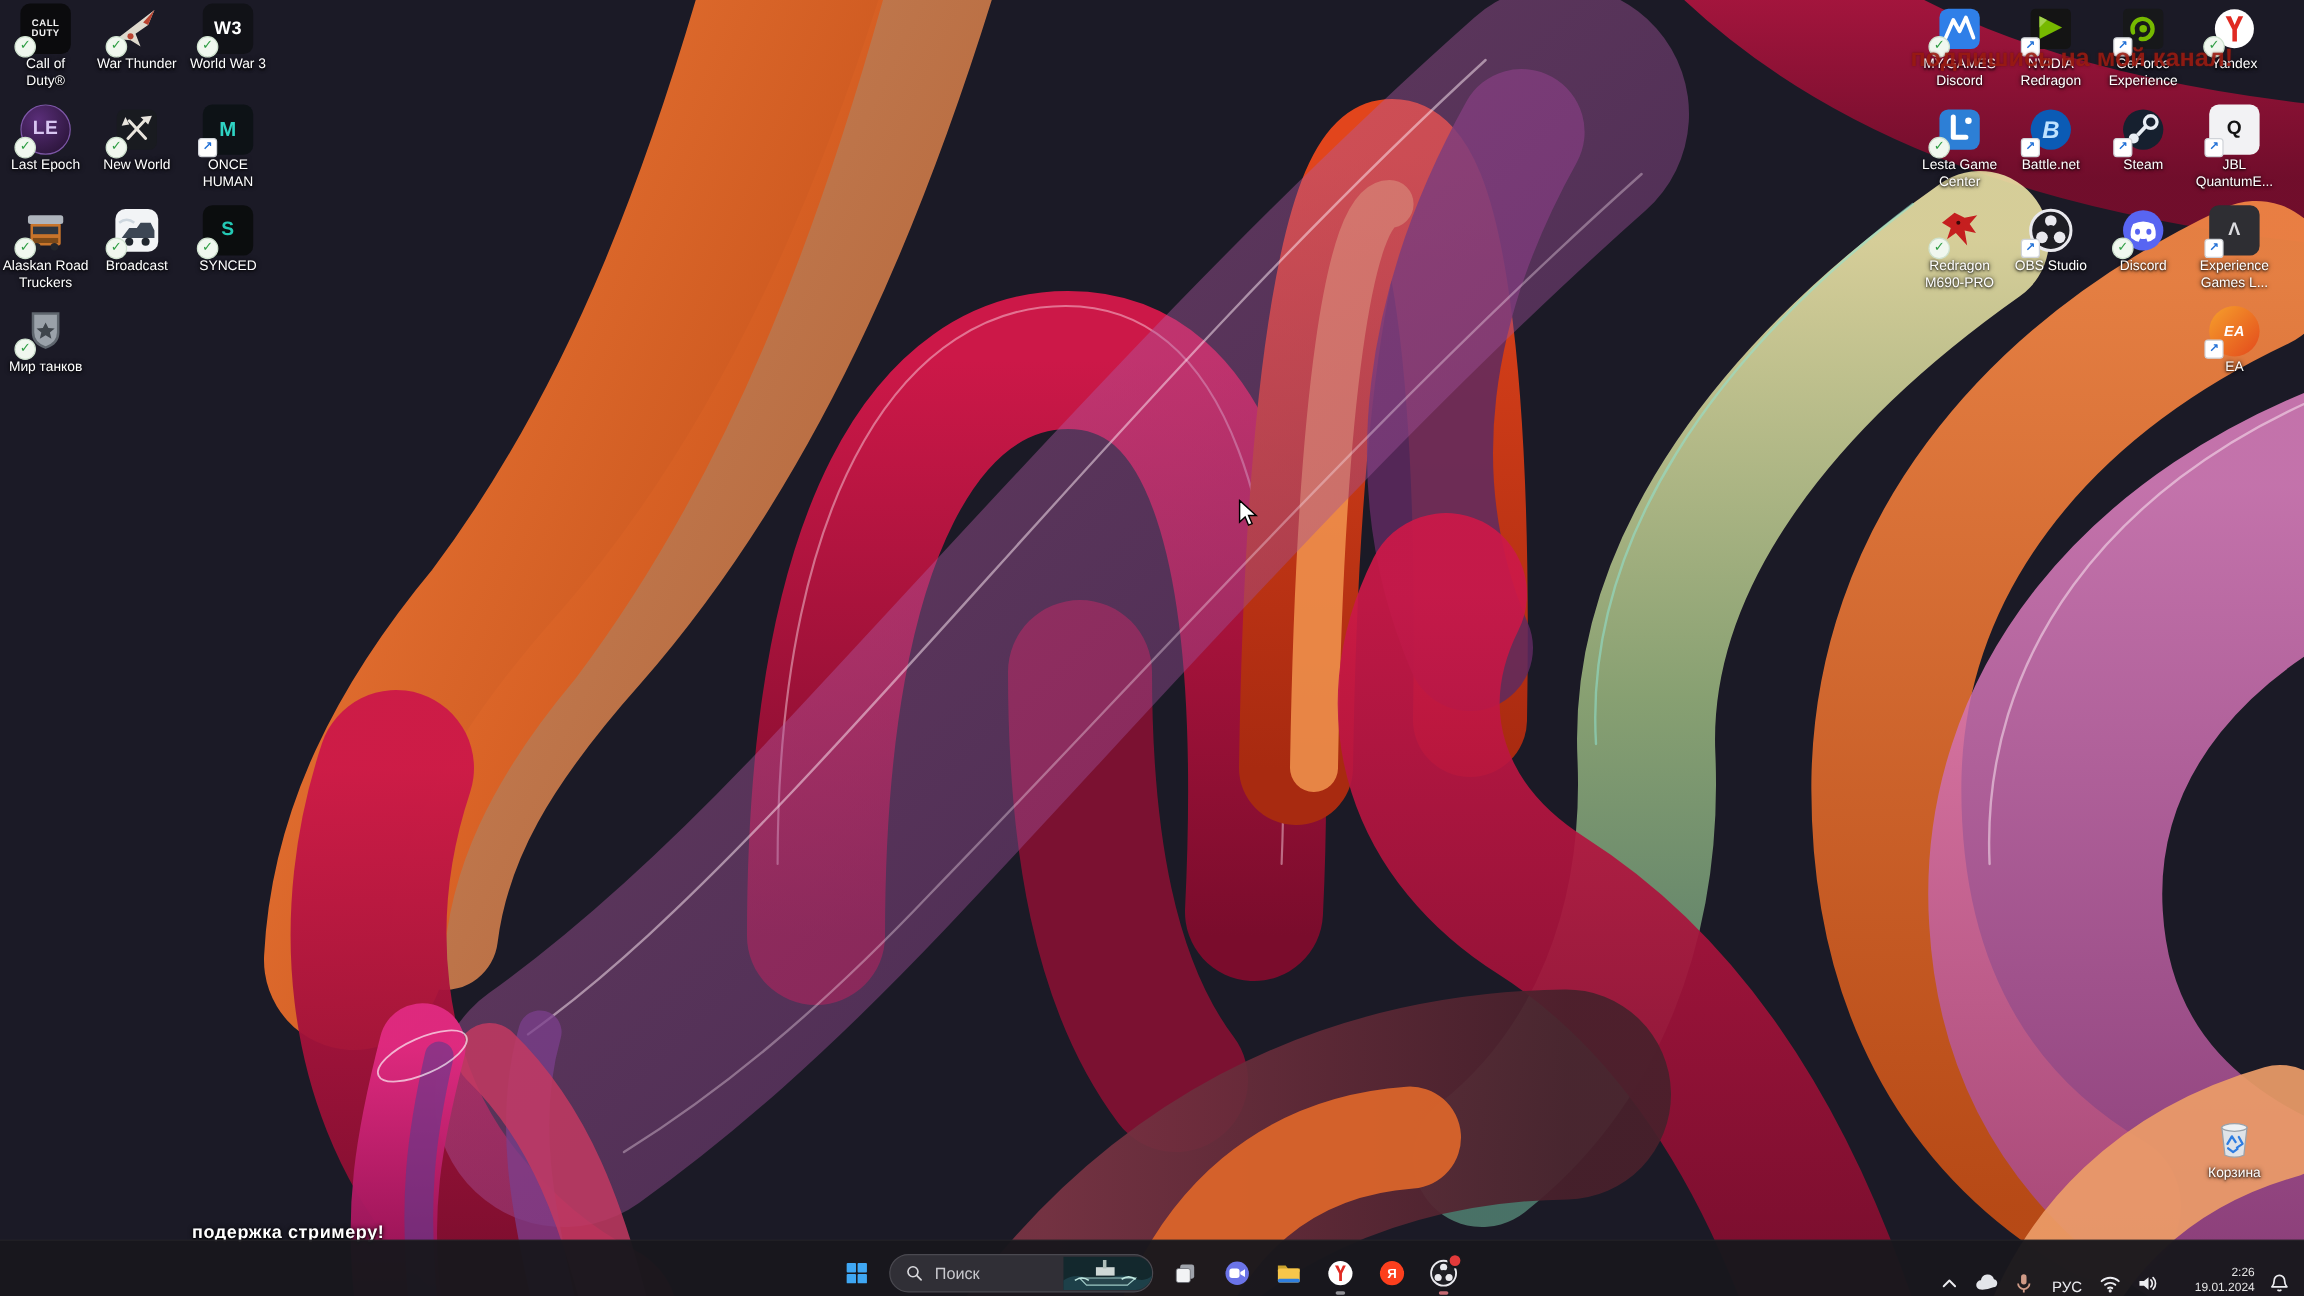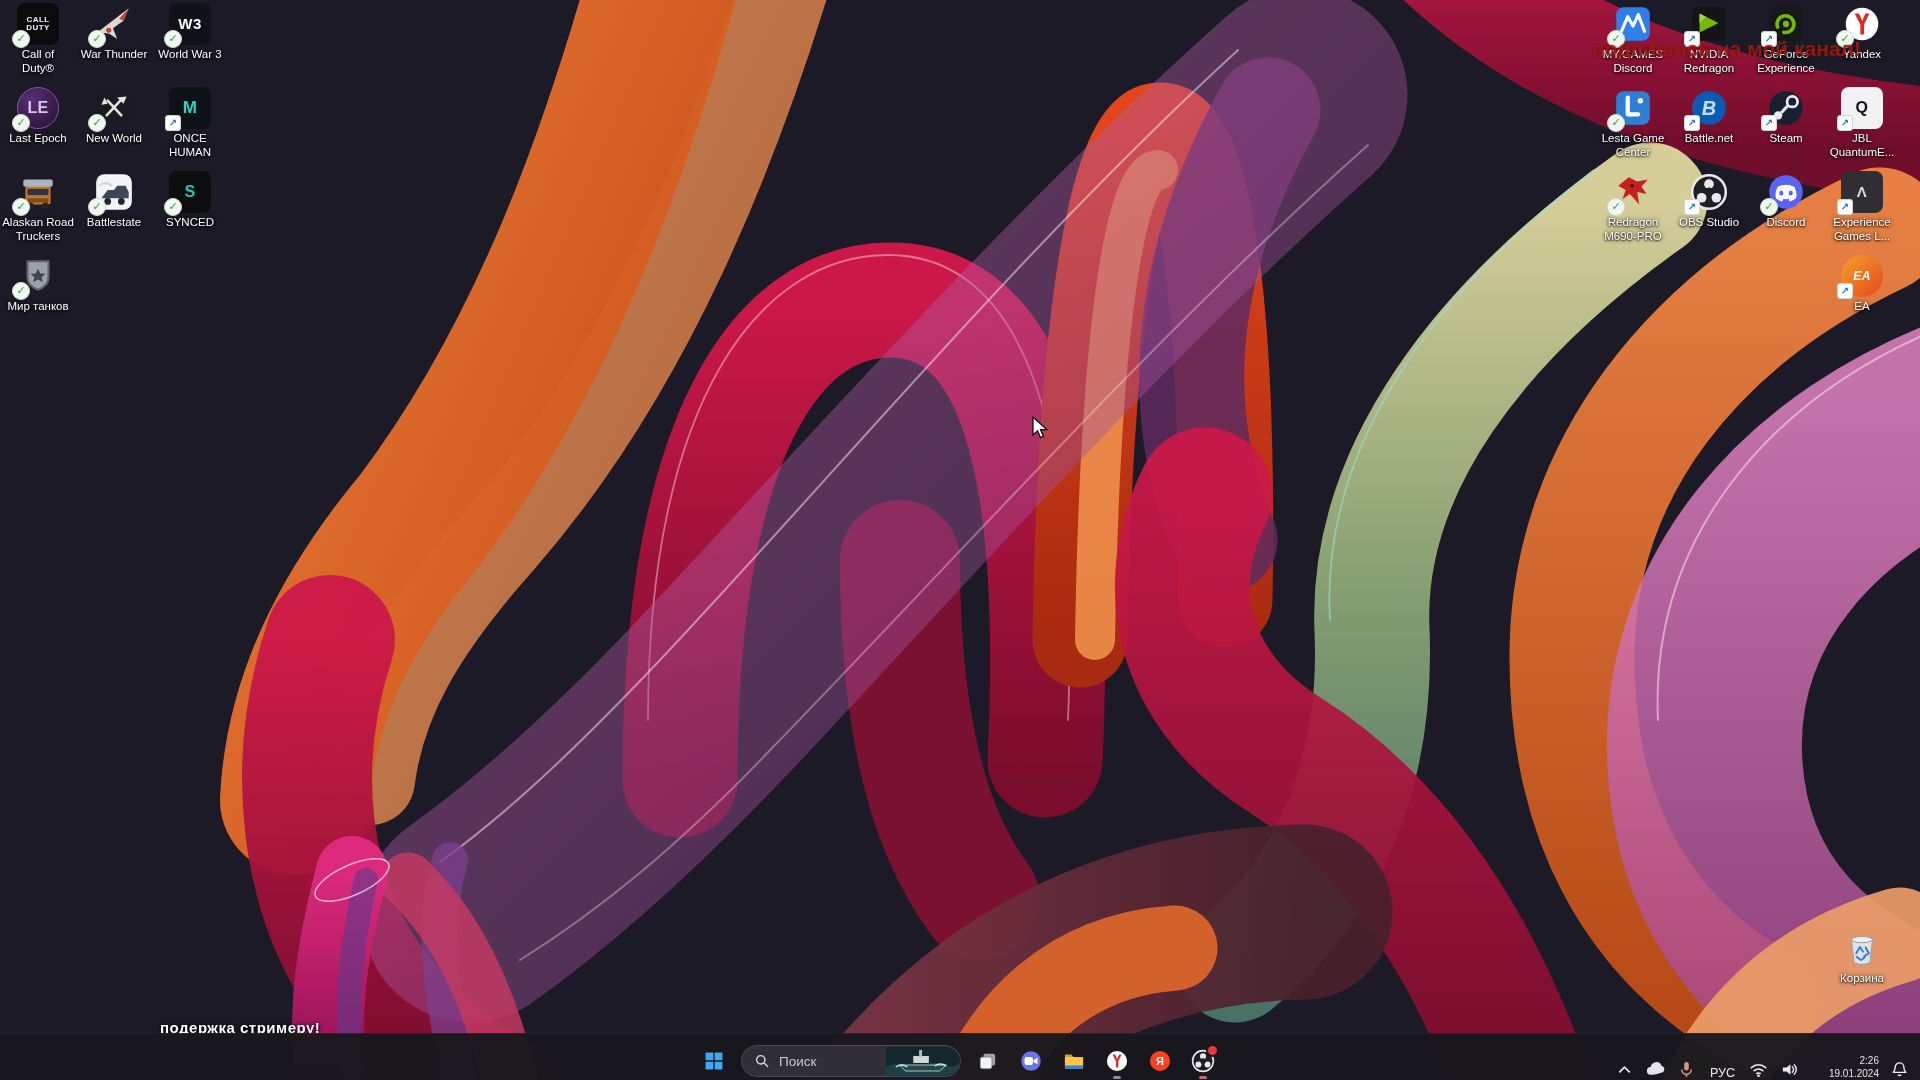--- a/index.html
+++ b/index.html
@@ -254,21 +254,21 @@
           <svg viewBox="0 0 40 40">
             <rect x="3" y="3" width="34" height="34" rx="8" fill="#f2f4f6"></rect>
             <path d="M8,26 l6,-8 h6 l3,-4 h8 l3,6 v6 z" fill="#3c4654"></path>
             <circle cx="14" cy="29" r="3.2" fill="#20262e"></circle>
             <circle cx="27" cy="29" r="3.2" fill="#20262e"></circle>
             <path d="M6,14 q6,-5 12,0" stroke="#cdd6de" stroke-width="2" fill="none"></path>
           </svg>
           <span class="badge badge-check">✓</span>
         </div>
         <div class="dlabel">
-          <div>Battlestate</div>
+          <div>Broadcast</div>
         </div>
       </div>
       <div class="dicon" style="left: 145px; top: 171px;">
         <div class="dart">
           <div class="art-sq" style="background: rgb(11, 13, 14);">
             <span class="art-line" style="color: rgb(36, 200, 180); font-size: 16px;">S</span>
           </div>
           <span class="badge badge-check">✓</span>
         </div>
         <div class="dlabel">

